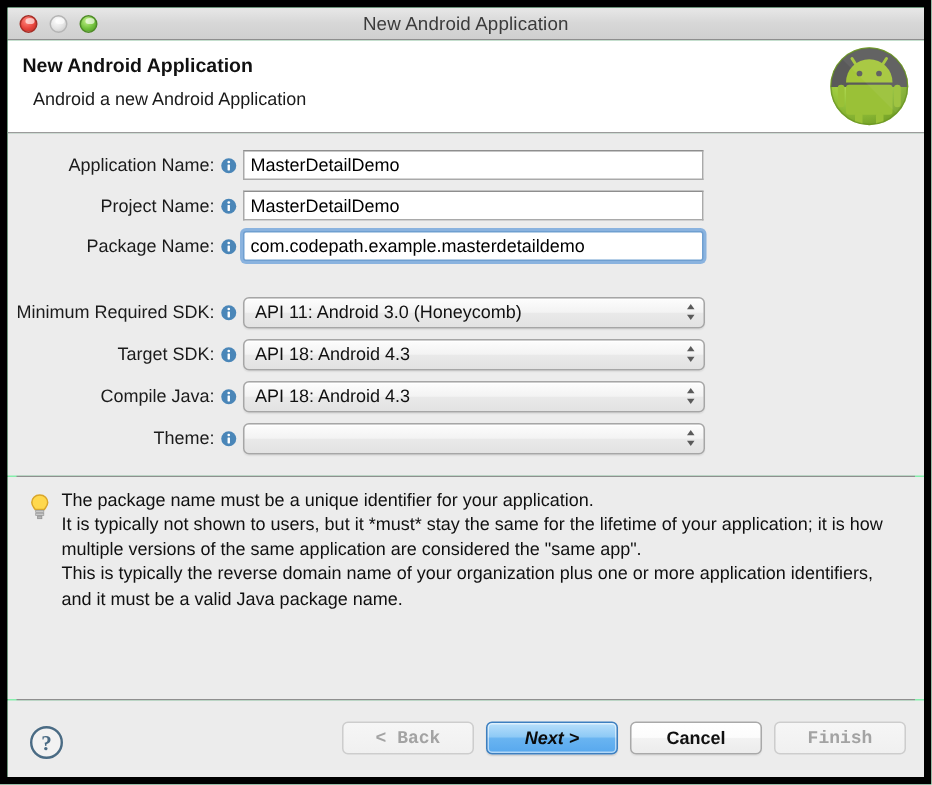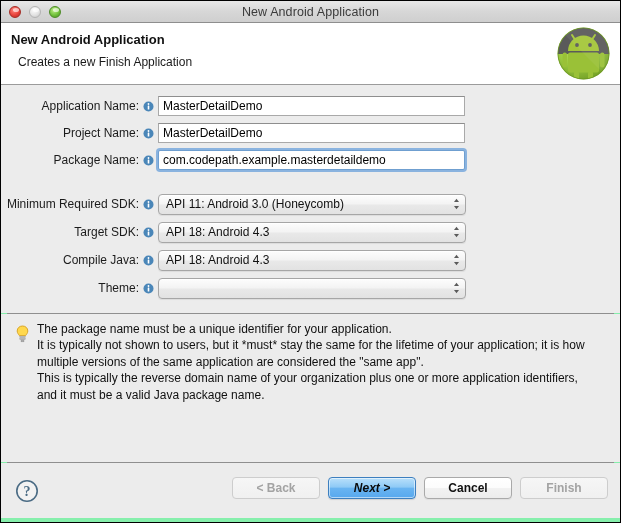--- a/index.html
+++ b/index.html
@@ -12,21 +12,21 @@
     font-family: "Liberation Sans", "DejaVu Sans", sans-serif;
     -webkit-font-smoothing: antialiased;
   }
 
   .window {
     position: relative;
     width: 621px;
     height: 523px;
     overflow: hidden;
     background: #86efac;
-    border: 1px solid #000000;
+    border: 5px solid #000000;
     box-sizing: border-box;
   }
 
   
   .titlebar {
     position: relative;
     height: 22px;
     background: linear-gradient(to bottom, #e8e8e8 0%, #d7d7d7 50%, #cfcfcf 100%);
     border-bottom: 1px solid #8e8e8e;
     display: flex;
@@ -247,20 +247,21 @@
     justify-content: center;
     box-shadow: 0 1px 1px rgba(0,0,0,0.06);
     cursor: default;
     white-space: nowrap;
   }
   .btn.disabled {
     color: #a3a3a3;
     background: linear-gradient(to bottom, #f6f6f6 0%, #f0f0f0 100%);
     border-color: #cdcdcd;
     box-shadow: none;
+    font-family: Liberation Mono, monospace;
   }
   .btn.default {
     color: #0b0b0b;
     background: linear-gradient(to bottom, #b9e0fb 0%, #8fcaf6 45%, #69b4f1 52%, #57a8ee 100%);
     border: 1px solid #3d7fbf;
     box-shadow: 0 0 0 1px rgba(255,255,255,0.55) inset, 0 1px 1px rgba(0,0,0,0.12);
     font-style: italic;
   }
 </style>
 </head>
@@ -272,21 +273,21 @@
     <div class="traffic">
       <div class="light close"></div>
       <div class="light min"></div>
       <div class="light zoom"></div>
     </div>
     <div class="title-text">New Android Application</div>
   </div>
 
   <div class="header">
     <div class="header-title">New Android Application</div>
-    <div class="header-sub">Creates a new Finish Application</div>
+    <div class="header-sub">Android a new Android Application</div>
     <svg class="droid" viewBox="0 0 57 57">
       <defs>
         <radialGradient id="gcirc" cx="38%" cy="30%" r="78%">
           <stop offset="0%" stop-color="#cde86a"></stop>
           <stop offset="55%" stop-color="#9cc93f"></stop>
           <stop offset="100%" stop-color="#6f9c24"></stop>
         </radialGradient>
         <clipPath id="clipCircle">
             <circle cx="28.5" cy="28.5" r="25.5"></circle>
           </clipPath>

